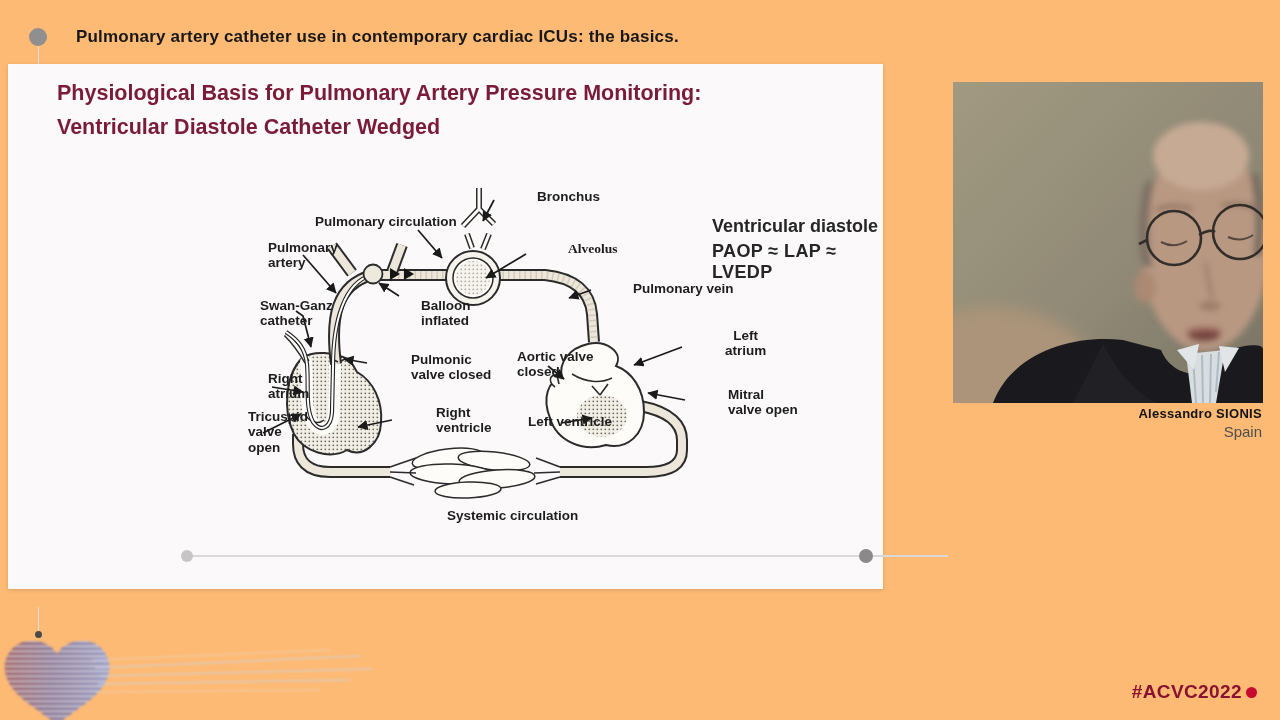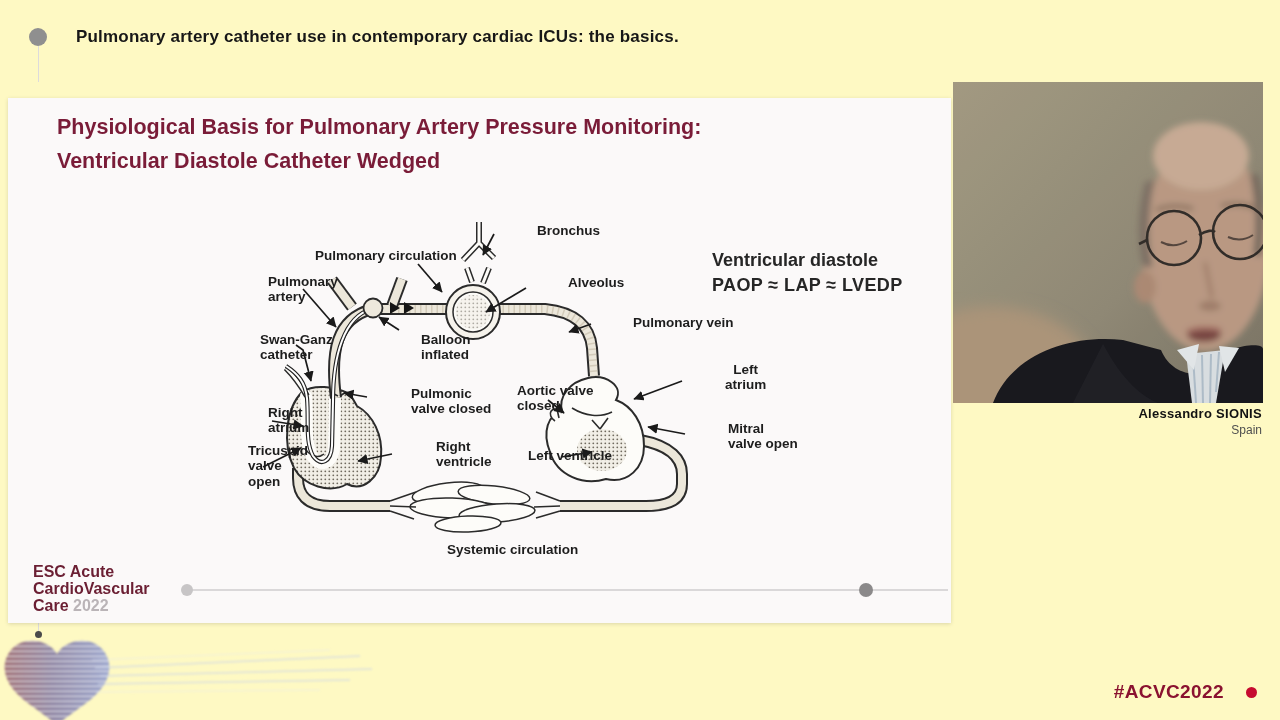--- a/index.html
+++ b/index.html
@@ -1,24 +1,24 @@
 <!DOCTYPE html>
 <html><head>
 <meta charset="utf-8">
 <style>
   html,body{margin:0;padding:0;background:#efedee;}
-  #stage{position:relative;width:1280px;height:720px;background:#fef9c3;overflow:hidden;
+  #stage{position:relative;width:1280px;height:720px;background:#fdba74;overflow:hidden;
          font-family:"Liberation Sans",sans-serif;}
   
   .hdr-dot{position:absolute;left:29px;top:28px;width:18px;height:18px;border-radius:50%;background:#8f8f8f;}
   .hdr-title{position:absolute;left:76px;top:27px;font-size:17px;font-weight:bold;color:#171717;letter-spacing:.2px;}
   .vline{position:absolute;left:38px;width:1px;background:#dddbdb;}
   .vline-dot{position:absolute;left:35px;top:631px;width:7px;height:7px;border-radius:50%;background:#4a4a4a;}
   
-  .slide{position:absolute;left:8px;top:98px;width:943px;height:525px;background:#fbf9f9;
+  .slide{position:absolute;left:8px;top:64px;width:875px;height:525px;background:#fbf9f9;
          box-shadow:0 1px 4px rgba(0,0,0,.14);}
   .slide-title{position:absolute;left:49px;top:12px;font-size:21.5px;font-weight:bold;line-height:34px;
                color:#7a1c38;white-space:pre-line;}
   .note-h{position:absolute;left:704px;top:152px;font-size:18px;font-weight:bold;color:#262626;}
   .note-f{position:absolute;left:704px;top:177px;font-size:18px;font-weight:bold;color:#262626;letter-spacing:.4px;}
   .diagram{position:absolute;inset:0;pointer-events:none;}
   .dlabel{position:absolute;font-size:13.5px;font-weight:bold;line-height:1.13;color:#1d1d1d;white-space:pre-line;padding-left:40px;}
   
   .to{stroke:#2b2b2b;stroke-width:12;fill:none;stroke-linejoin:round;}
   .ti{stroke:#ece7da;stroke-width:8;fill:none;stroke-linejoin:round;}
@@ -33,23 +33,23 @@
   .tl-line{position:absolute;left:175px;top:491px;width:765px;height:2px;background:#dad8d9;}
   .tl-dot-start{position:absolute;left:173px;top:486px;width:12px;height:12px;border-radius:50%;background:#c7c5c6;}
   .tl-dot-pos{position:absolute;left:851px;top:485px;width:14px;height:14px;border-radius:50%;background:#8b898a;}
   
   .logo{position:absolute;left:25px;top:465px;font-size:16px;font-weight:bold;line-height:17px;color:#6b1f33;}
   .logo .yr{color:#bab4b7;}
   
   .video{position:absolute;left:953px;top:82px;width:310px;height:321px;background:#978d7b;}
   .speaker{position:absolute;right:18px;top:406px;text-align:right;}
   .speaker .nm{font-size:13px;font-weight:bold;color:#121212;letter-spacing:.3px;}
-  .speaker .ct{font-size:12px;color:#4f4f4f;margin-top:2px;}
-  
-  .hash{position:absolute;right:23px;top:681px;display:flex;align-items:center;gap:22px;}
+  .speaker .ct{font-size:15px;color:#4f4f4f;margin-top:2px;}
+  
+  .hash{position:absolute;right:23px;top:681px;display:flex;align-items:center;gap:4px;}
   .hash .tx{font-size:19px;font-weight:bold;color:#8a1230;letter-spacing:.4px;}
   .hash .dt{width:11px;height:11px;border-radius:50%;background:#c60b2f;}
   .heart-deco{position:absolute;left:0;top:612px;pointer-events:none;}
 </style>
 </head>
 <body>
 
 <div id="stage">
 
   <div class="hdr-dot"></div>
@@ -158,21 +158,21 @@
         <path marker-end="url(#arr)" d="M 553,359 L 584,354"></path>
         <path marker-end="url(#arr)" d="M 677,336 L 640,329"></path>
         <path marker-end="url(#arr)" d="M 255,369 L 293,350"></path>
       </g>
     </svg>
 
     <div class="dlabel" style="left:489px;top:125px;">Bronchus</div>
     <div class="dlabel" style="left:267px;top:150px;">Pulmonary circulation</div>
     <div class="dlabel" style="left:220px;top:176px;">Pulmonary
 artery</div>
-    <div class="dlabel" style="left:520px;top:177px;">Alveolus</div>
+    <div class="dlabel" style="left:520px;top:177px;font-family:Liberation Serif, serif;">Alveolus</div>
     <div class="dlabel" style="left:212px;top:234px;">Swan-Ganz
 catheter</div>
     <div class="dlabel" style="left:373px;top:234px;">Balloon
 inflated</div>
     <div class="dlabel" style="left:585px;top:217px;">Pulmonary vein</div>
     <div class="dlabel" style="left:363px;top:288px;">Pulmonic
 valve closed</div>
     <div class="dlabel" style="left:469px;top:285px;">Aortic valve
 closed</div>
     <div class="dlabel" style="left:677px;top:264px;text-align:center;">Left
@@ -182,25 +182,20 @@
     <div class="dlabel" style="left:388px;top:341px;">Right
 ventricle</div>
     <div class="dlabel" style="left:480px;top:350px;">Left ventricle</div>
     <div class="dlabel" style="left:680px;top:323px;">Mitral
 valve open</div>
     <div class="dlabel" style="left:200px;top:345px;">Tricuspid
 valve
 open</div>
     <div class="dlabel" style="left:399px;top:444px;">Systemic circulation</div>
 
-    <div class="logo">
-      <div>ESC Acute</div>
-      <div>CardioVascular</div>
-      <div><span>Care</span> <span class="yr">2022</span></div>
-    </div>
 
     <div class="tl-line"></div>
     <div class="tl-dot-start"></div>
     <div class="tl-dot-pos"></div>
   </div>
 
   <div class="video">
     <svg width="310" height="321" viewBox="0 0 310 321">
       <defs>
         <linearGradient id="vbg" x1="0" y1="0" x2="1" y2="1">

